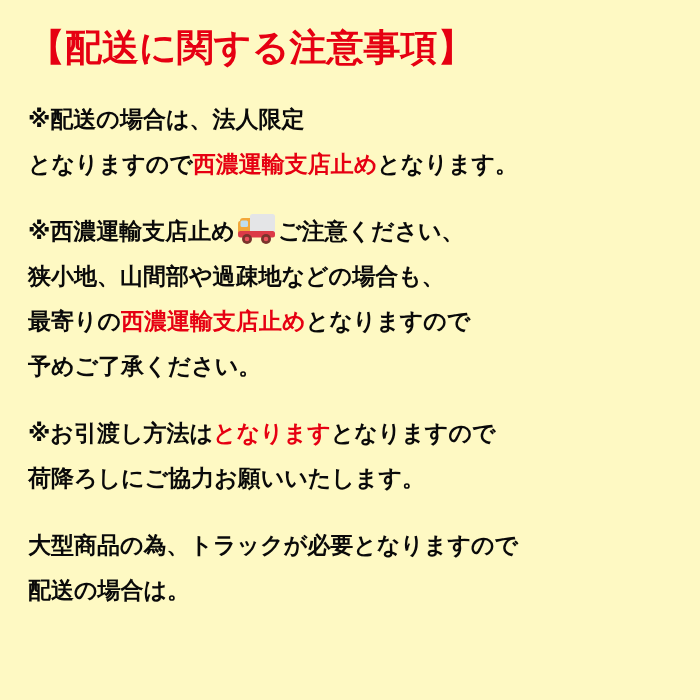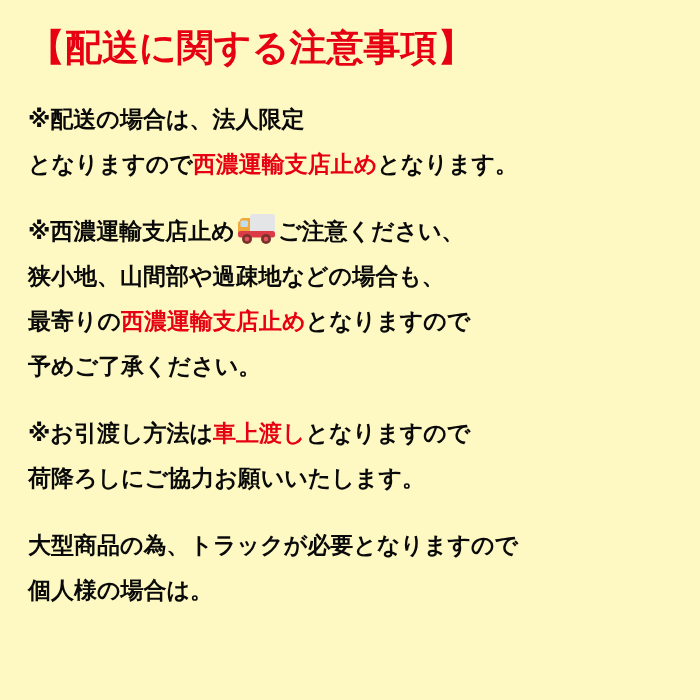--- a/index.html
+++ b/index.html
@@ -80,29 +80,29 @@
     <div class="line">
       <span class="seg-black">最寄りの</span><span class="seg-red">西濃運輸支店止め</span><span class="seg-black">となりますので</span>
     </div>
     <div class="line">
       <span class="seg-black">予めご了承ください。</span>
     </div>
   </div>
 
   <div class="para">
     <div class="line">
-      <span class="seg-black">※お引渡し方法は</span><span class="seg-red">車上渡し</span><span class="seg-black">となりますので</span>
+      <span class="seg-black">※お引渡し方法は</span><span class="seg-red">となります</span><span class="seg-black">となりますので</span>
     </div>
     <div class="line">
       <span class="seg-black">荷降ろしにご協力お願いいたします。</span>
     </div>
   </div>
 
   <div class="para">
     <div class="line">
       <span class="seg-black">大型商品の為、トラックが必要となりますので</span>
     </div>
     <div class="line">
-      <span class="seg-black">個人様の場合は。</span>
+      <span class="seg-black">配送の場合は。</span>
     </div>
   </div>
 
 </div>
 
 </body></html>

